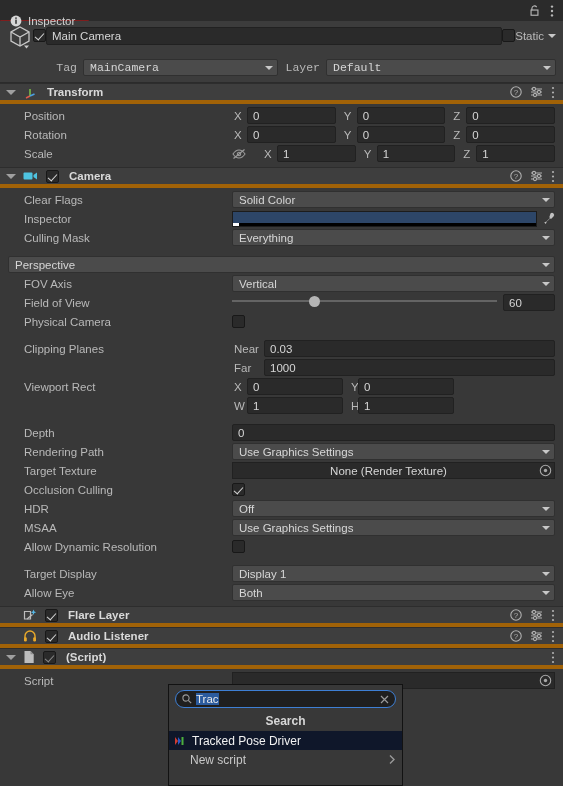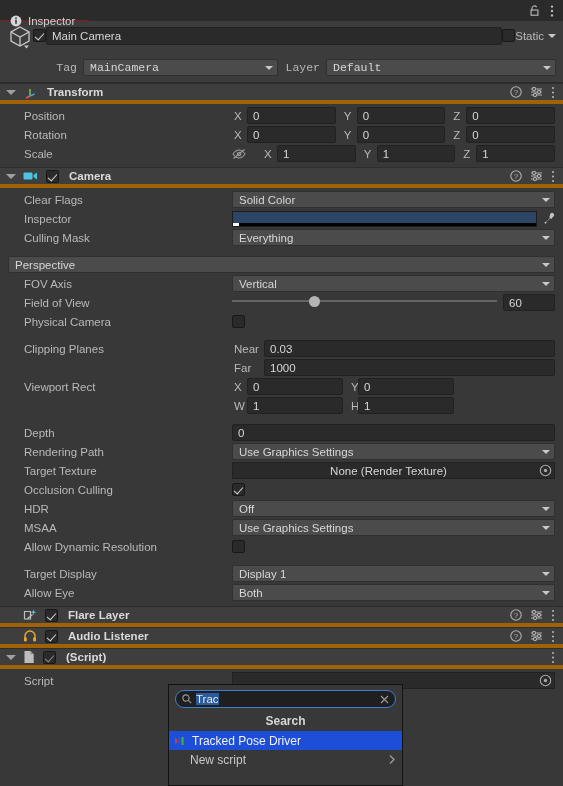--- a/index.html
+++ b/index.html
@@ -143,21 +143,21 @@
   .popup-search .q { color: #c0c0c0; font-size: 11.5px; flex: 1; }
   .popup-search .q b { background: #2b5b9e; color: #e8e8e8; font-weight: normal; }
   .popup-title {
     text-align: center; font-weight: bold; color: #d6d6d6;
     font-size: 12px; padding: 4px 0 3px 0;
   }
   .popup-item {
     height: 19px; display: flex; align-items: center; gap: 5px; padding: 0 6px 0 5px;
     color: #c8c8c8; font-size: 12px;
   }
-  .popup-item.sel { background: #1d4ed8; color: #f2f2f2; }
+  .popup-item.sel { background: #0f172a; color: #f2f2f2; }
   .popup-item .cap { flex: 1; }
   .popup-item.indent { padding-left: 21px; }
 
   svg { display: block; }
 </style>
 </head>
 <body>
 
 <div class="root">
 

